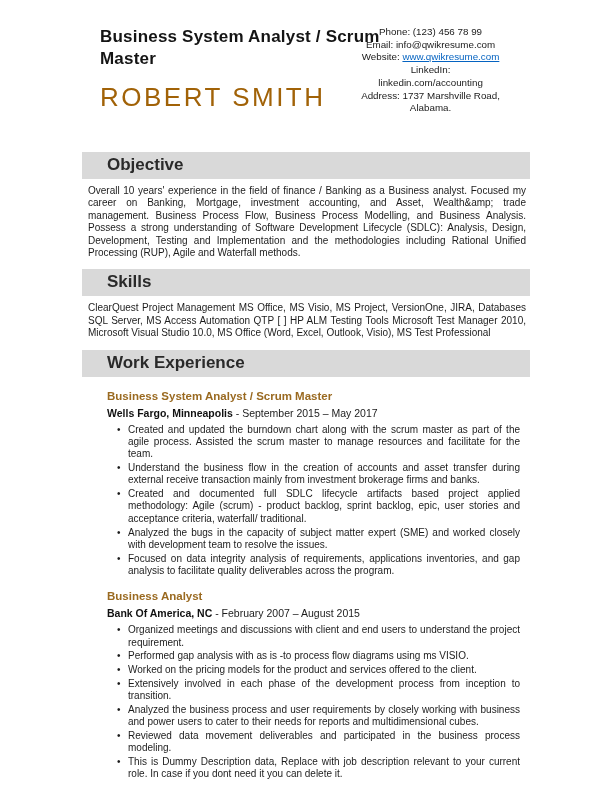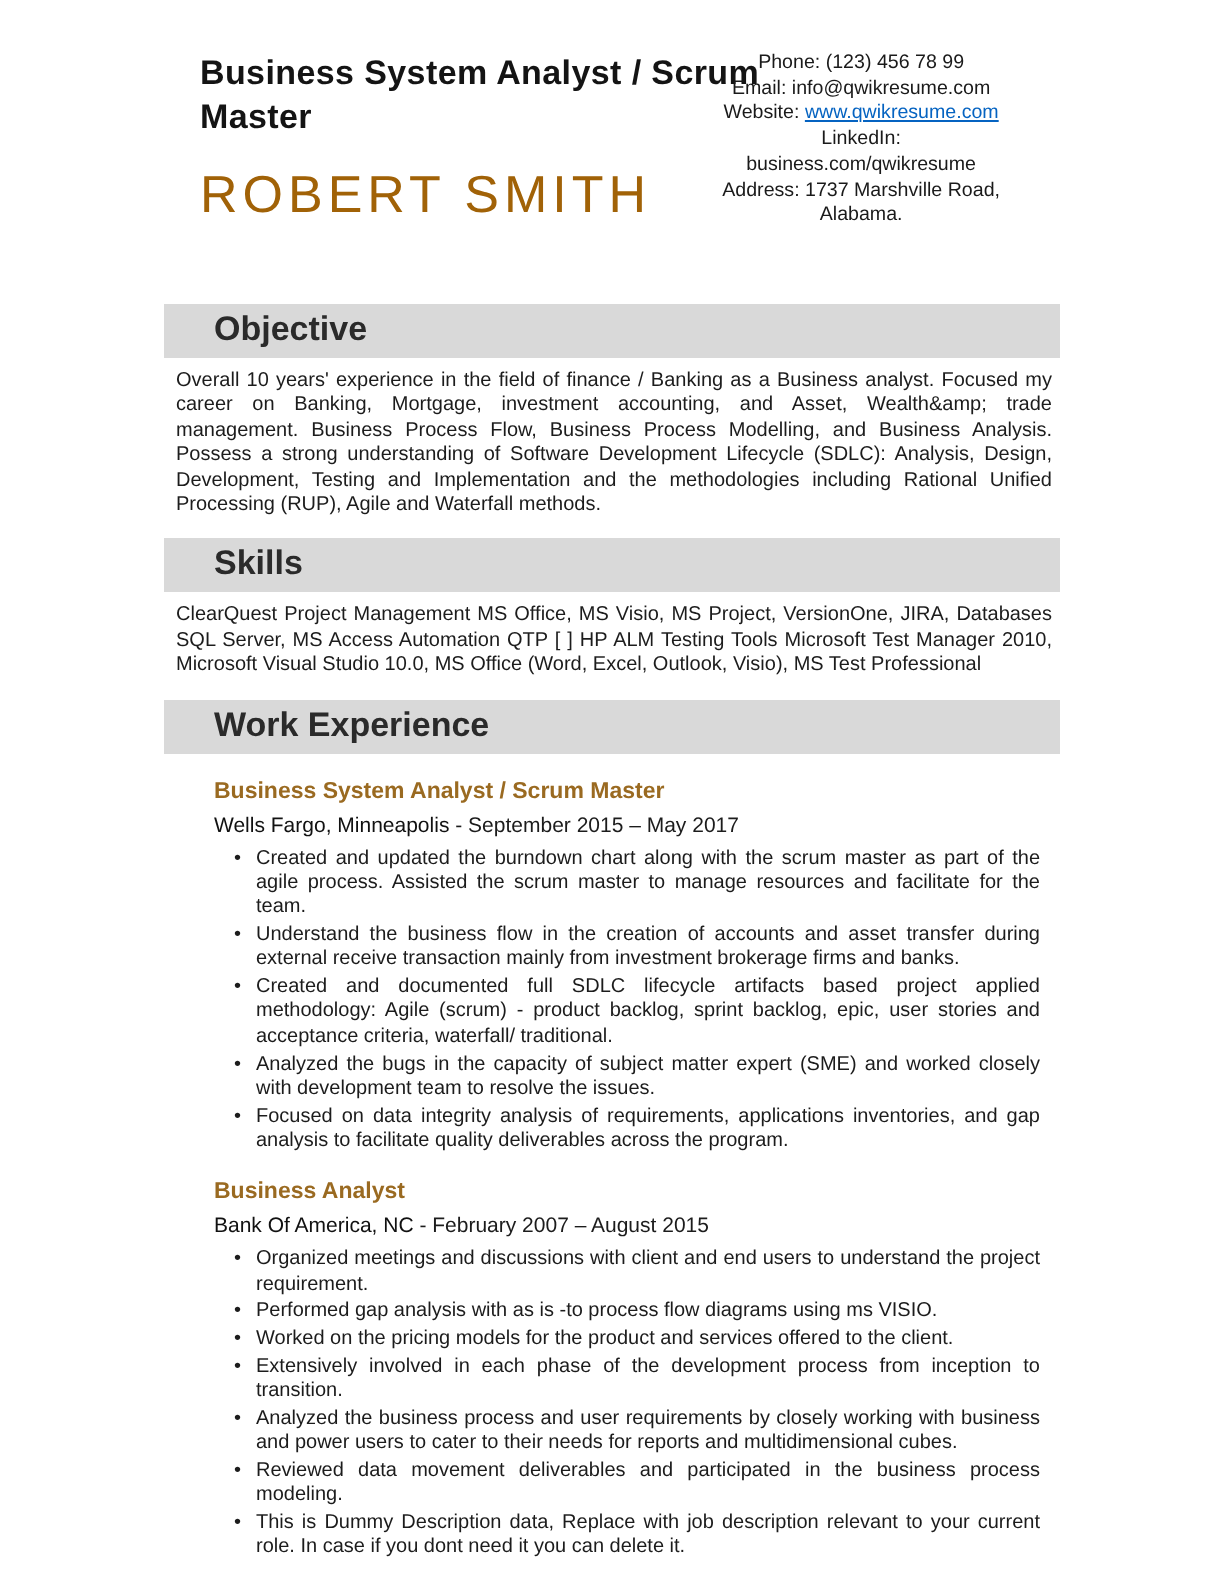--- a/index.html
+++ b/index.html
@@ -58,21 +58,21 @@
     color: #1c1c1c;
   }
   .job { padding-left: 25px; padding-right: 4px; }
   .job-title {
     margin-top: 13px;
     font-size: 11.5px;
     font-weight: bold;
     color: var(--accent, #9a6a21);
   }
   .job-meta { margin-top: 5px; font-size: 10.5px; color: #1c1c1c; }
-  .job-meta .company { font-weight: normal; color: #111111; }
+  .job-meta .company { font-weight: bold; color: #111111; }
   .bullets { list-style: none; margin: 5px 0 0 0; padding: 0 6px 0 9px; }
   .bullets li {
     position: relative;
     padding-left: 12px;
     margin-bottom: 1.5px;
     font-size: 10px;
     line-height: 12.3px;
     text-align: justify;
     color: #1c1c1c;
   }
@@ -97,21 +97,21 @@
 <div class="page">
 
   <div class="header">
     <div class="doc-title">Business System Analyst / Scrum Master</div>
     <div class="name">ROBERT SMITH</div>
     <div class="contact">
       <div>Phone: (123) 456 78 99</div>
       <div>Email: info@qwikresume.com</div>
       <div><span>Website:</span> <a class="link">www.qwikresume.com</a></div>
       <div>LinkedIn:</div>
-      <div>business.com/qwikresume</div>
+      <div>linkedin.com/accounting</div>
       <div>Address: 1737 Marshville Road,</div>
       <div>Alabama.</div>
     </div>
   </div>
 
   <div class="section-bar">Objective</div>
   <p class="para">Overall 10 years' experience in the field of finance / Banking as a Business analyst. Focused my career on Banking, Mortgage, investment accounting, and Asset, Wealth&amp;amp; trade management. Business Process Flow, Business Process Modelling, and Business Analysis. Possess a strong understanding of Software Development Lifecycle (SDLC): Analysis, Design, Development, Testing and Implementation and the methodologies including Rational Unified Processing (RUP), Agile and Waterfall methods.</p>
 
   <div class="section-bar">Skills</div>
   <p class="para">ClearQuest Project Management MS Office, MS Visio, MS Project, VersionOne, JIRA, Databases SQL Server, MS Access Automation QTP [ ] HP ALM Testing Tools Microsoft Test Manager 2010, Microsoft Visual Studio 10.0, MS Office (Word, Excel, Outlook, Visio), MS Test Professional</p>

